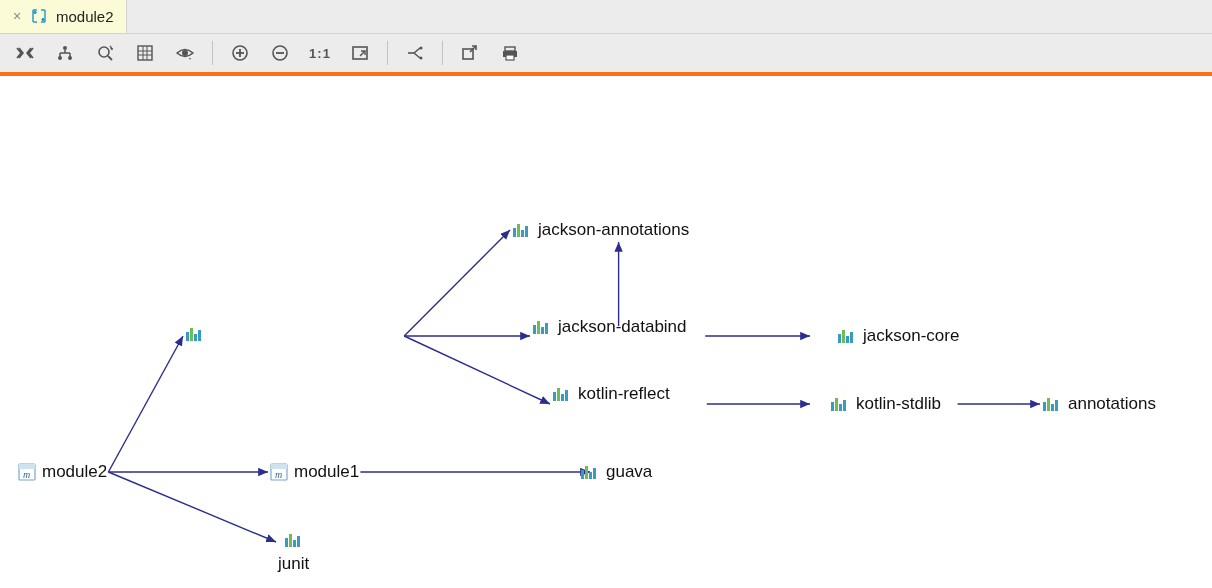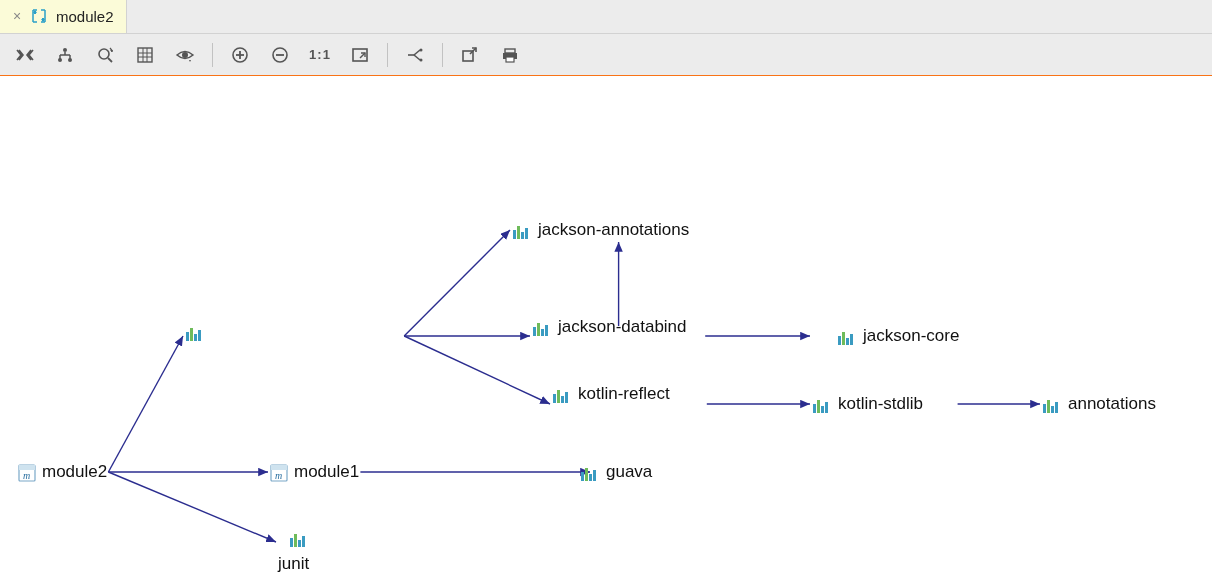--- a/index.html
+++ b/index.html
@@ -6,28 +6,28 @@
   html, body { margin:0; padding:0; width:1212px; height:588px; font-family: Arial, Helvetica, sans-serif; background:#fff; }
 
   
   .tabbar { height:34px; background:#ececec; border-bottom:1px solid #d2d2d2; display:flex; align-items:flex-end; }
   .tab { height:34px; display:flex; align-items:center; gap:8px; padding:0 12px; background:#fbfbd8; border-right:1px solid #d2d2d2; }
   .tab .close { width:10px; height:10px; color:#888; font-size:14px; line-height:10px; display:flex; align-items:center; justify-content:center; cursor:pointer; }
   .tab .label { font-size:15px; color:#222; }
   .diagram-glyph svg { display:block; }
 
   
-  .toolbar { height:42px; background:#ececec; border-bottom:1px solid #f97316; display:flex; align-items:center; padding:0 8px; gap:6px; }
+  .toolbar { height:42px; background:#ececec; border-bottom:4px solid #f97316; display:flex; align-items:center; padding:0 8px; gap:6px; }
   .tbtn { width:34px; height:34px; display:flex; align-items:center; justify-content:center; color:#555; cursor:pointer; border-radius:3px; }
   .sep { width:1px; height:24px; background:#c2c2c2; margin:0 4px; }
   .t11 { font-size:13px; font-weight:600; color:#555; letter-spacing:1px; }
 
   
   .canvas { position:relative; width:1212px; height:512px; background:#fff; overflow:hidden; }
-  .node { position:absolute; display:flex; align-items:flex-end; gap:6px; font-size:17px; color:#111; white-space:nowrap; }
+  .node { position:absolute; display:flex; align-items:center; gap:6px; font-size:17px; color:#111; white-space:nowrap; }
   .node .lib-icon svg, .node .mod-icon svg { display:block; }
 
   svg.edges { position:absolute; top:0; left:0; width:1212px; height:512px; pointer-events:none; }
   svg.edges line { stroke:#2b2d8f; stroke-width:1.4; }
 </style>
 </head>
 <body>
 
 <div class="tabbar">
   <div class="tab">
@@ -248,21 +248,21 @@
         <span class="lib-icon">
           <svg width="20" height="16" viewBox="0 0 20 16">
             <rect x="1" y="6" width="3" height="9" fill="#3a9bc1"></rect>
             <rect x="5" y="2" width="3" height="13" fill="#6fbb5a"></rect>
             <rect x="9" y="8" width="3" height="7" fill="#3a9bc1"></rect>
             <rect x="13" y="4" width="3" height="11" fill="#3a9bc1"></rect>
           </svg>
         </span>
         <span>jackson-core</span>
       </div>
-      <div class="node" style="left: 812px; top: 318px;">
+      <div class="node" style="left: 830px; top: 318px;">
         <span class="lib-icon">
           <svg width="20" height="16" viewBox="0 0 20 16">
             <rect x="1" y="6" width="3" height="9" fill="#3a9bc1"></rect>
             <rect x="5" y="2" width="3" height="13" fill="#6fbb5a"></rect>
             <rect x="9" y="8" width="3" height="7" fill="#3a9bc1"></rect>
             <rect x="13" y="4" width="3" height="11" fill="#3a9bc1"></rect>
           </svg>
         </span>
         <span>kotlin-stdlib</span>
       </div>

